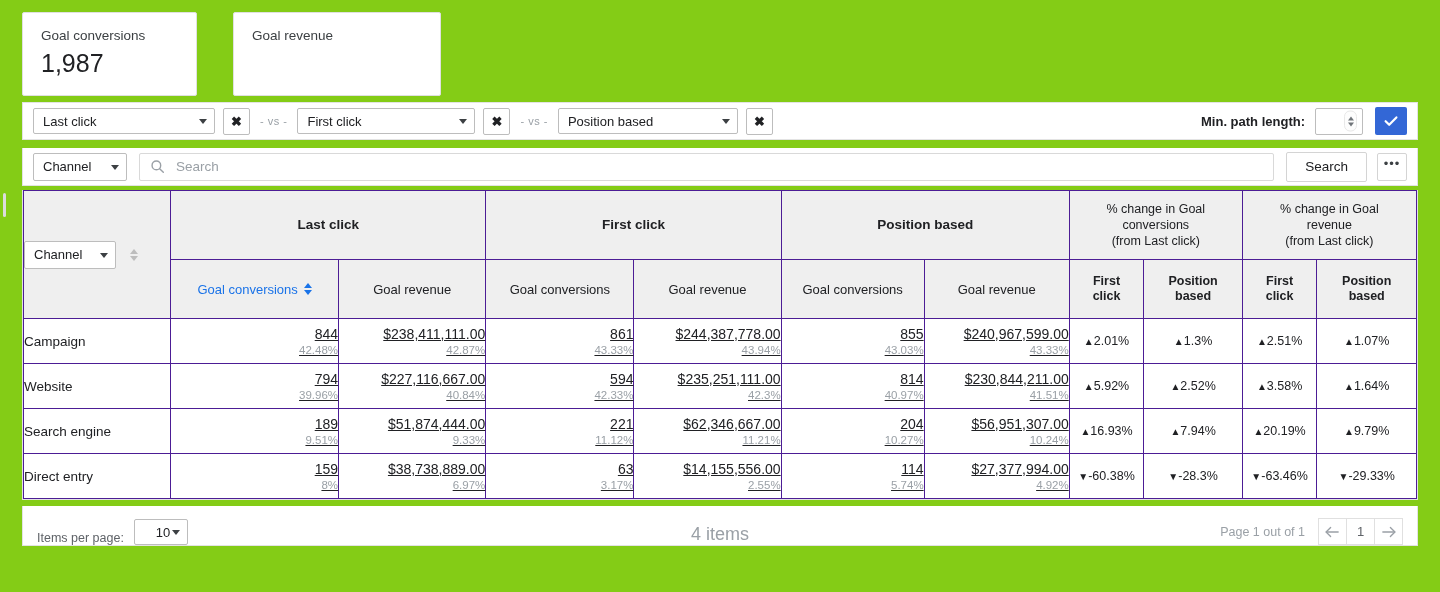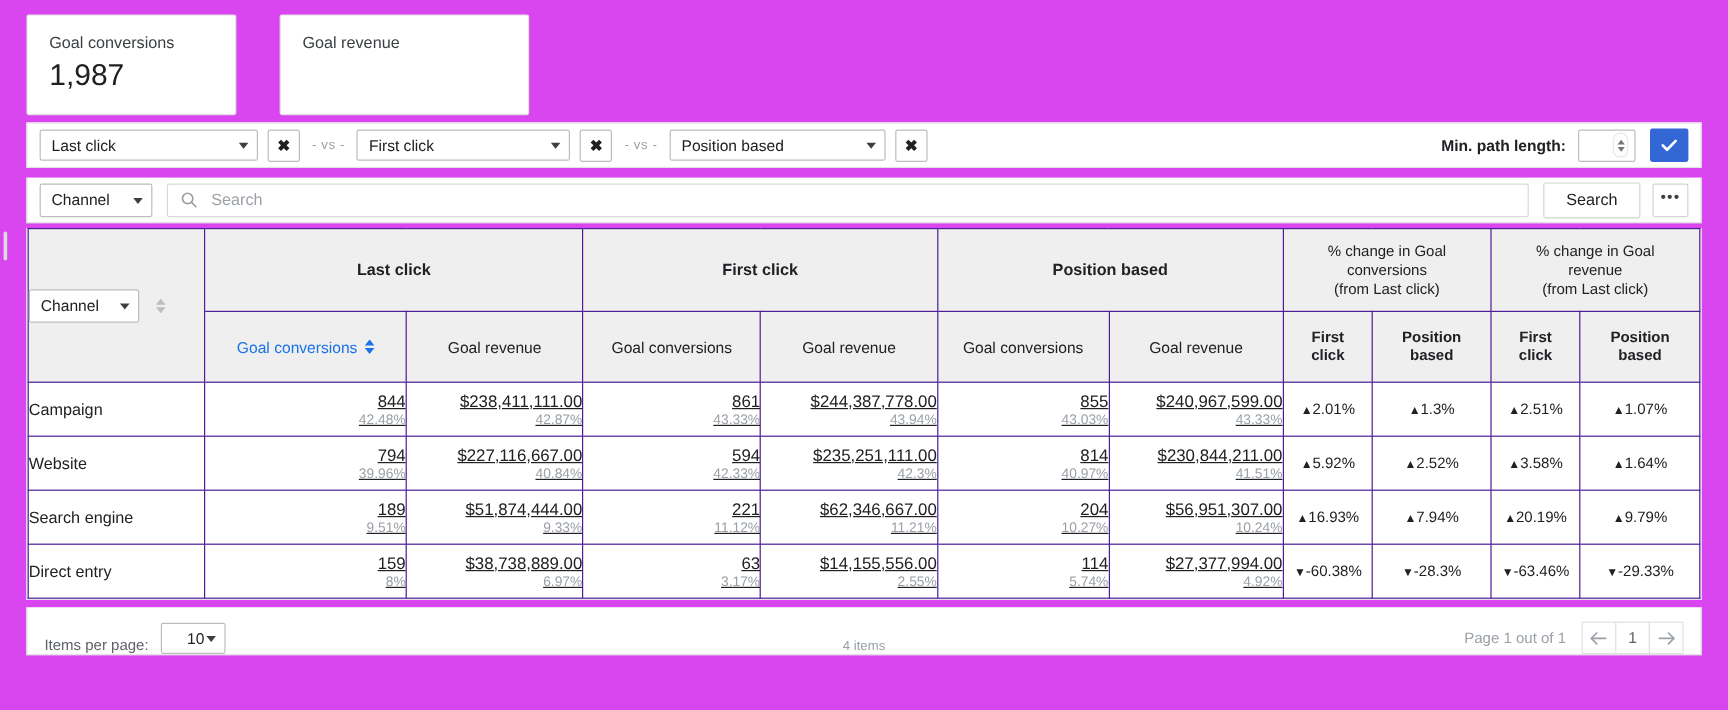--- a/index.html
+++ b/index.html
@@ -12,21 +12,21 @@
     background: #ffffff;
     font-family: "Liberation Sans", sans-serif;
     font-size: 13px;
     color: #202124;
     overflow: hidden;
   }
   .page {
     position: relative;
     width: 1440px;
     height: 592px;
-    background: #d946ef;
+    background: #84cc16;
   }
 
   
   .kpi-row {
     position: absolute;
     left: 22px;
     top: 12px;
     display: flex;
     gap: 36px;
   }
@@ -385,21 +385,21 @@
   }
   .ipp-sel {
     width: 54px;
     height: 26px;
     padding-left: 21px;
   }
   .items-count {
     position: absolute;
     left: 0; right: 0;
     text-align: center;
-    font-size: 11px;
+    font-size: 18px;
     color: #9aa0a6;
     pointer-events: none;
   }
   .pager {
     margin-left: auto;
     display: flex;
     align-items: center;
     z-index: 2;
   }
   .pager-text {

